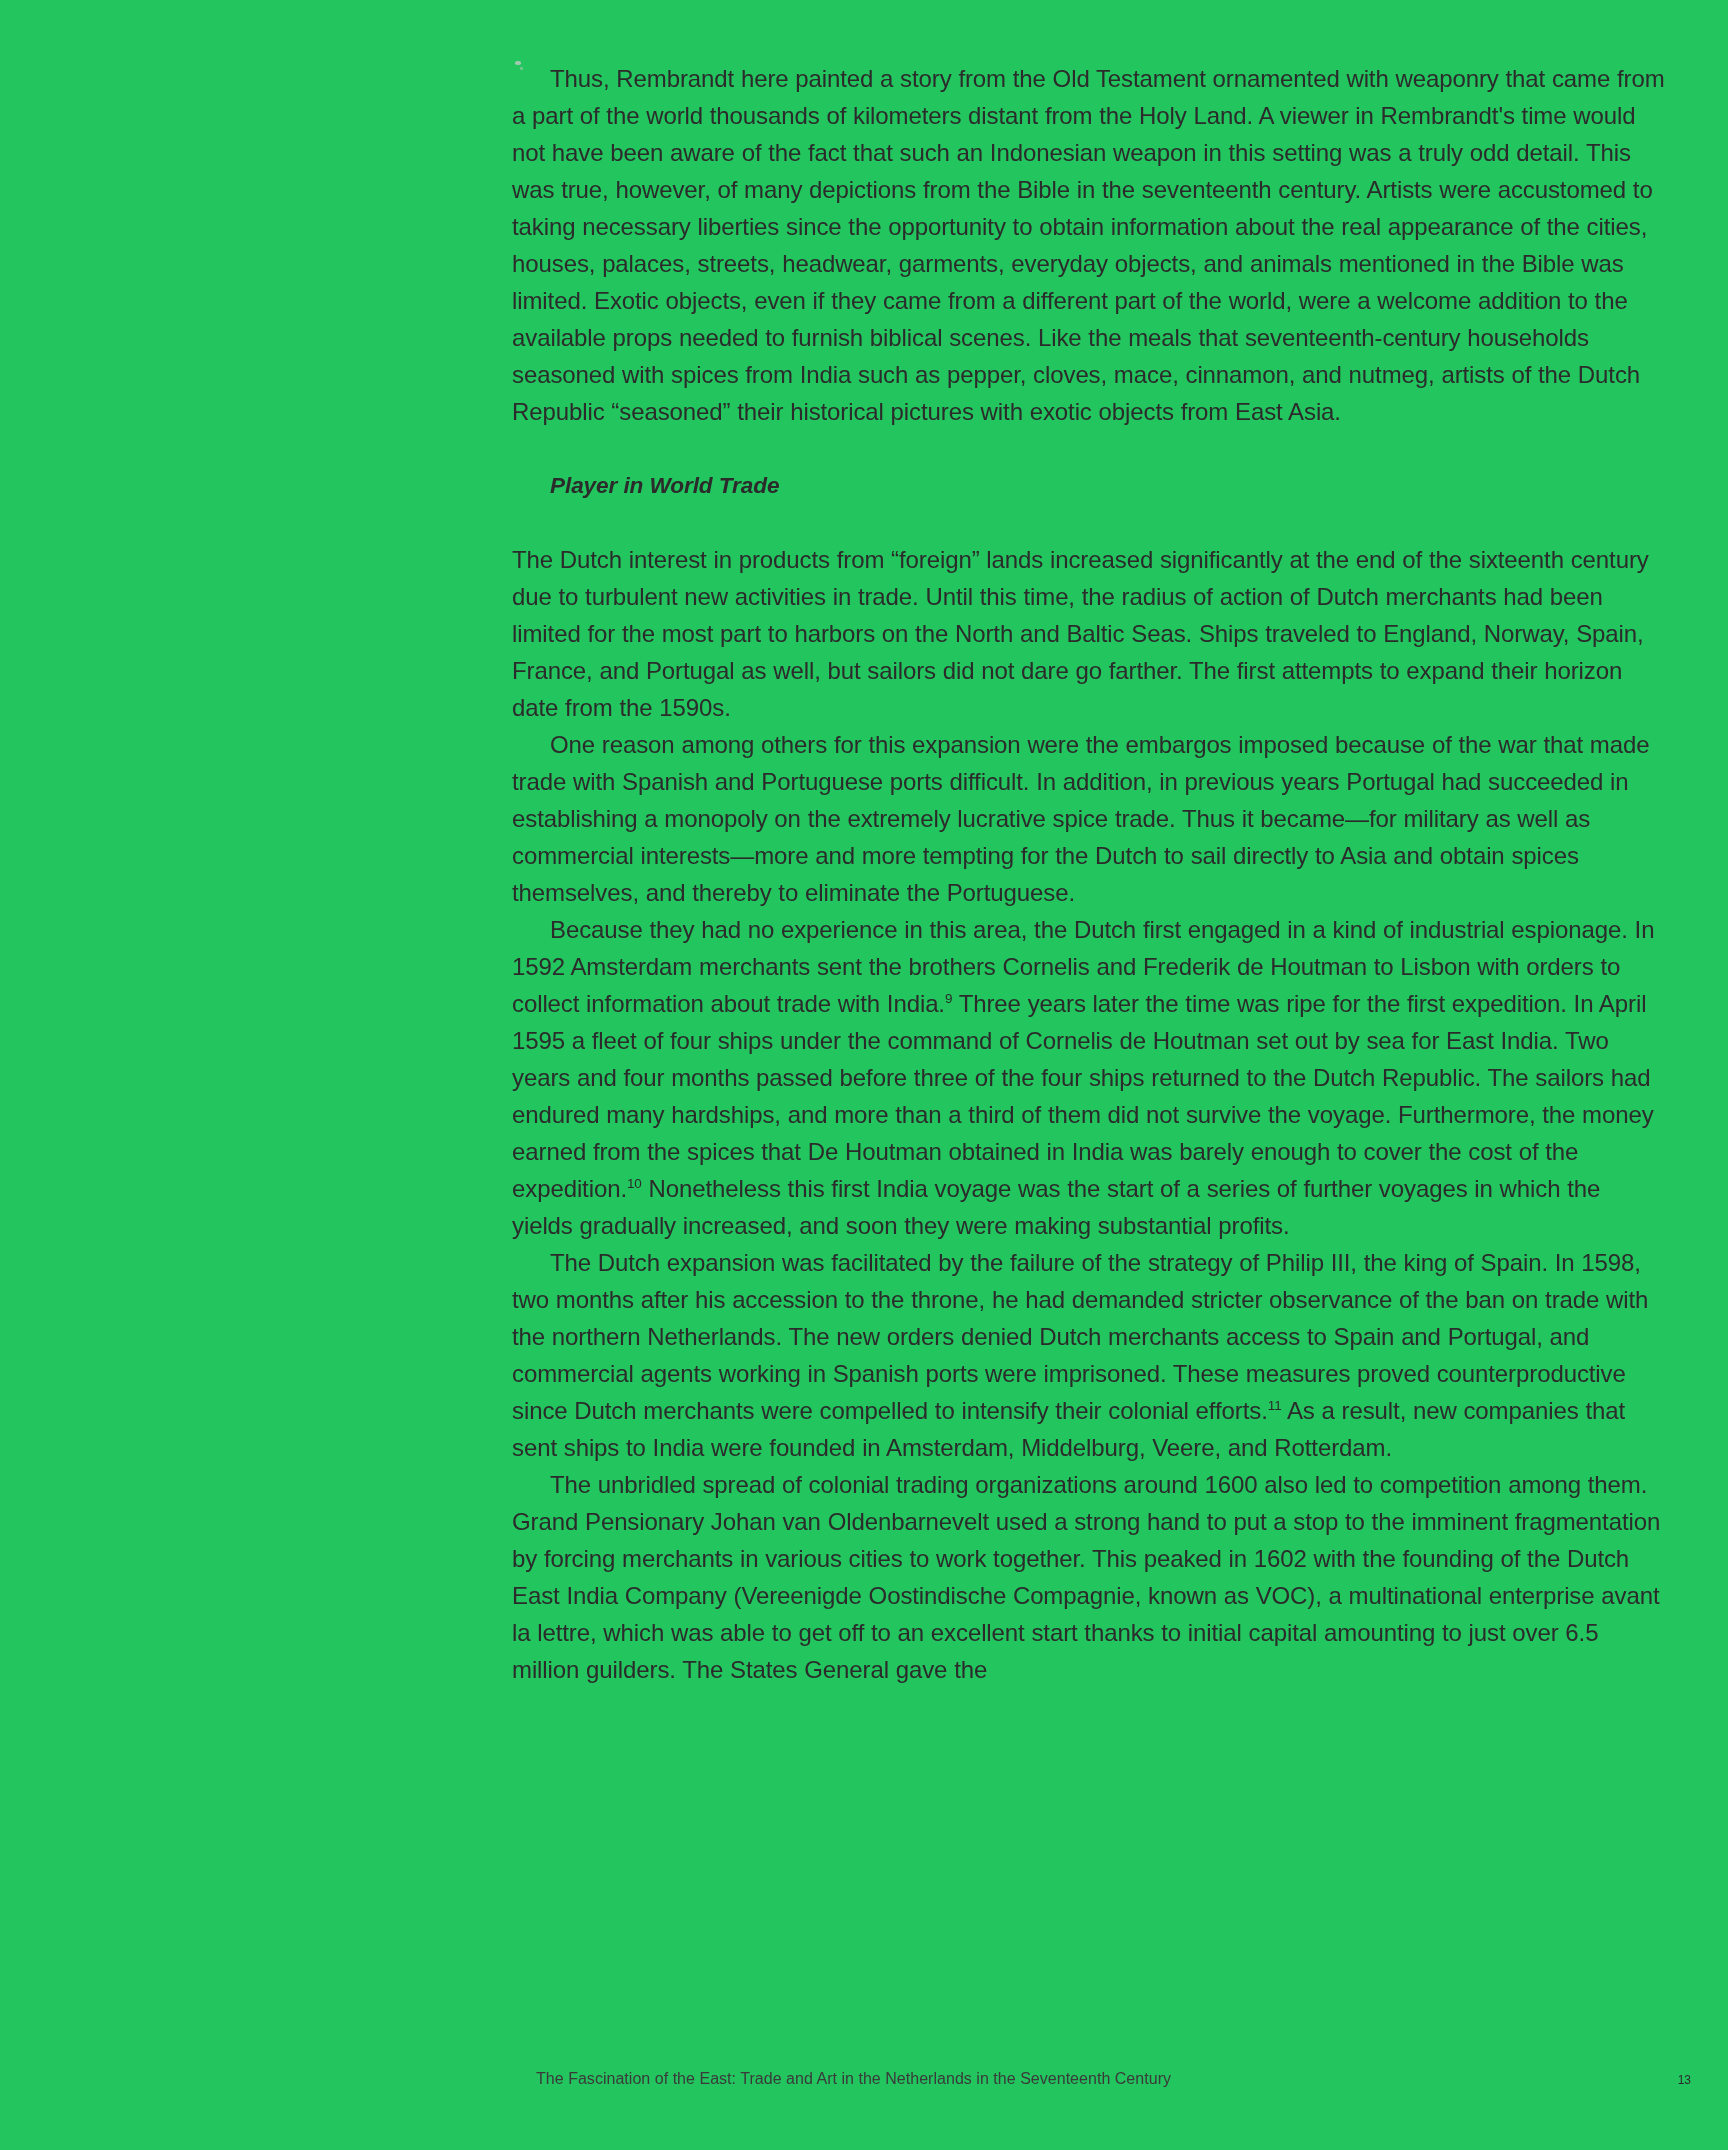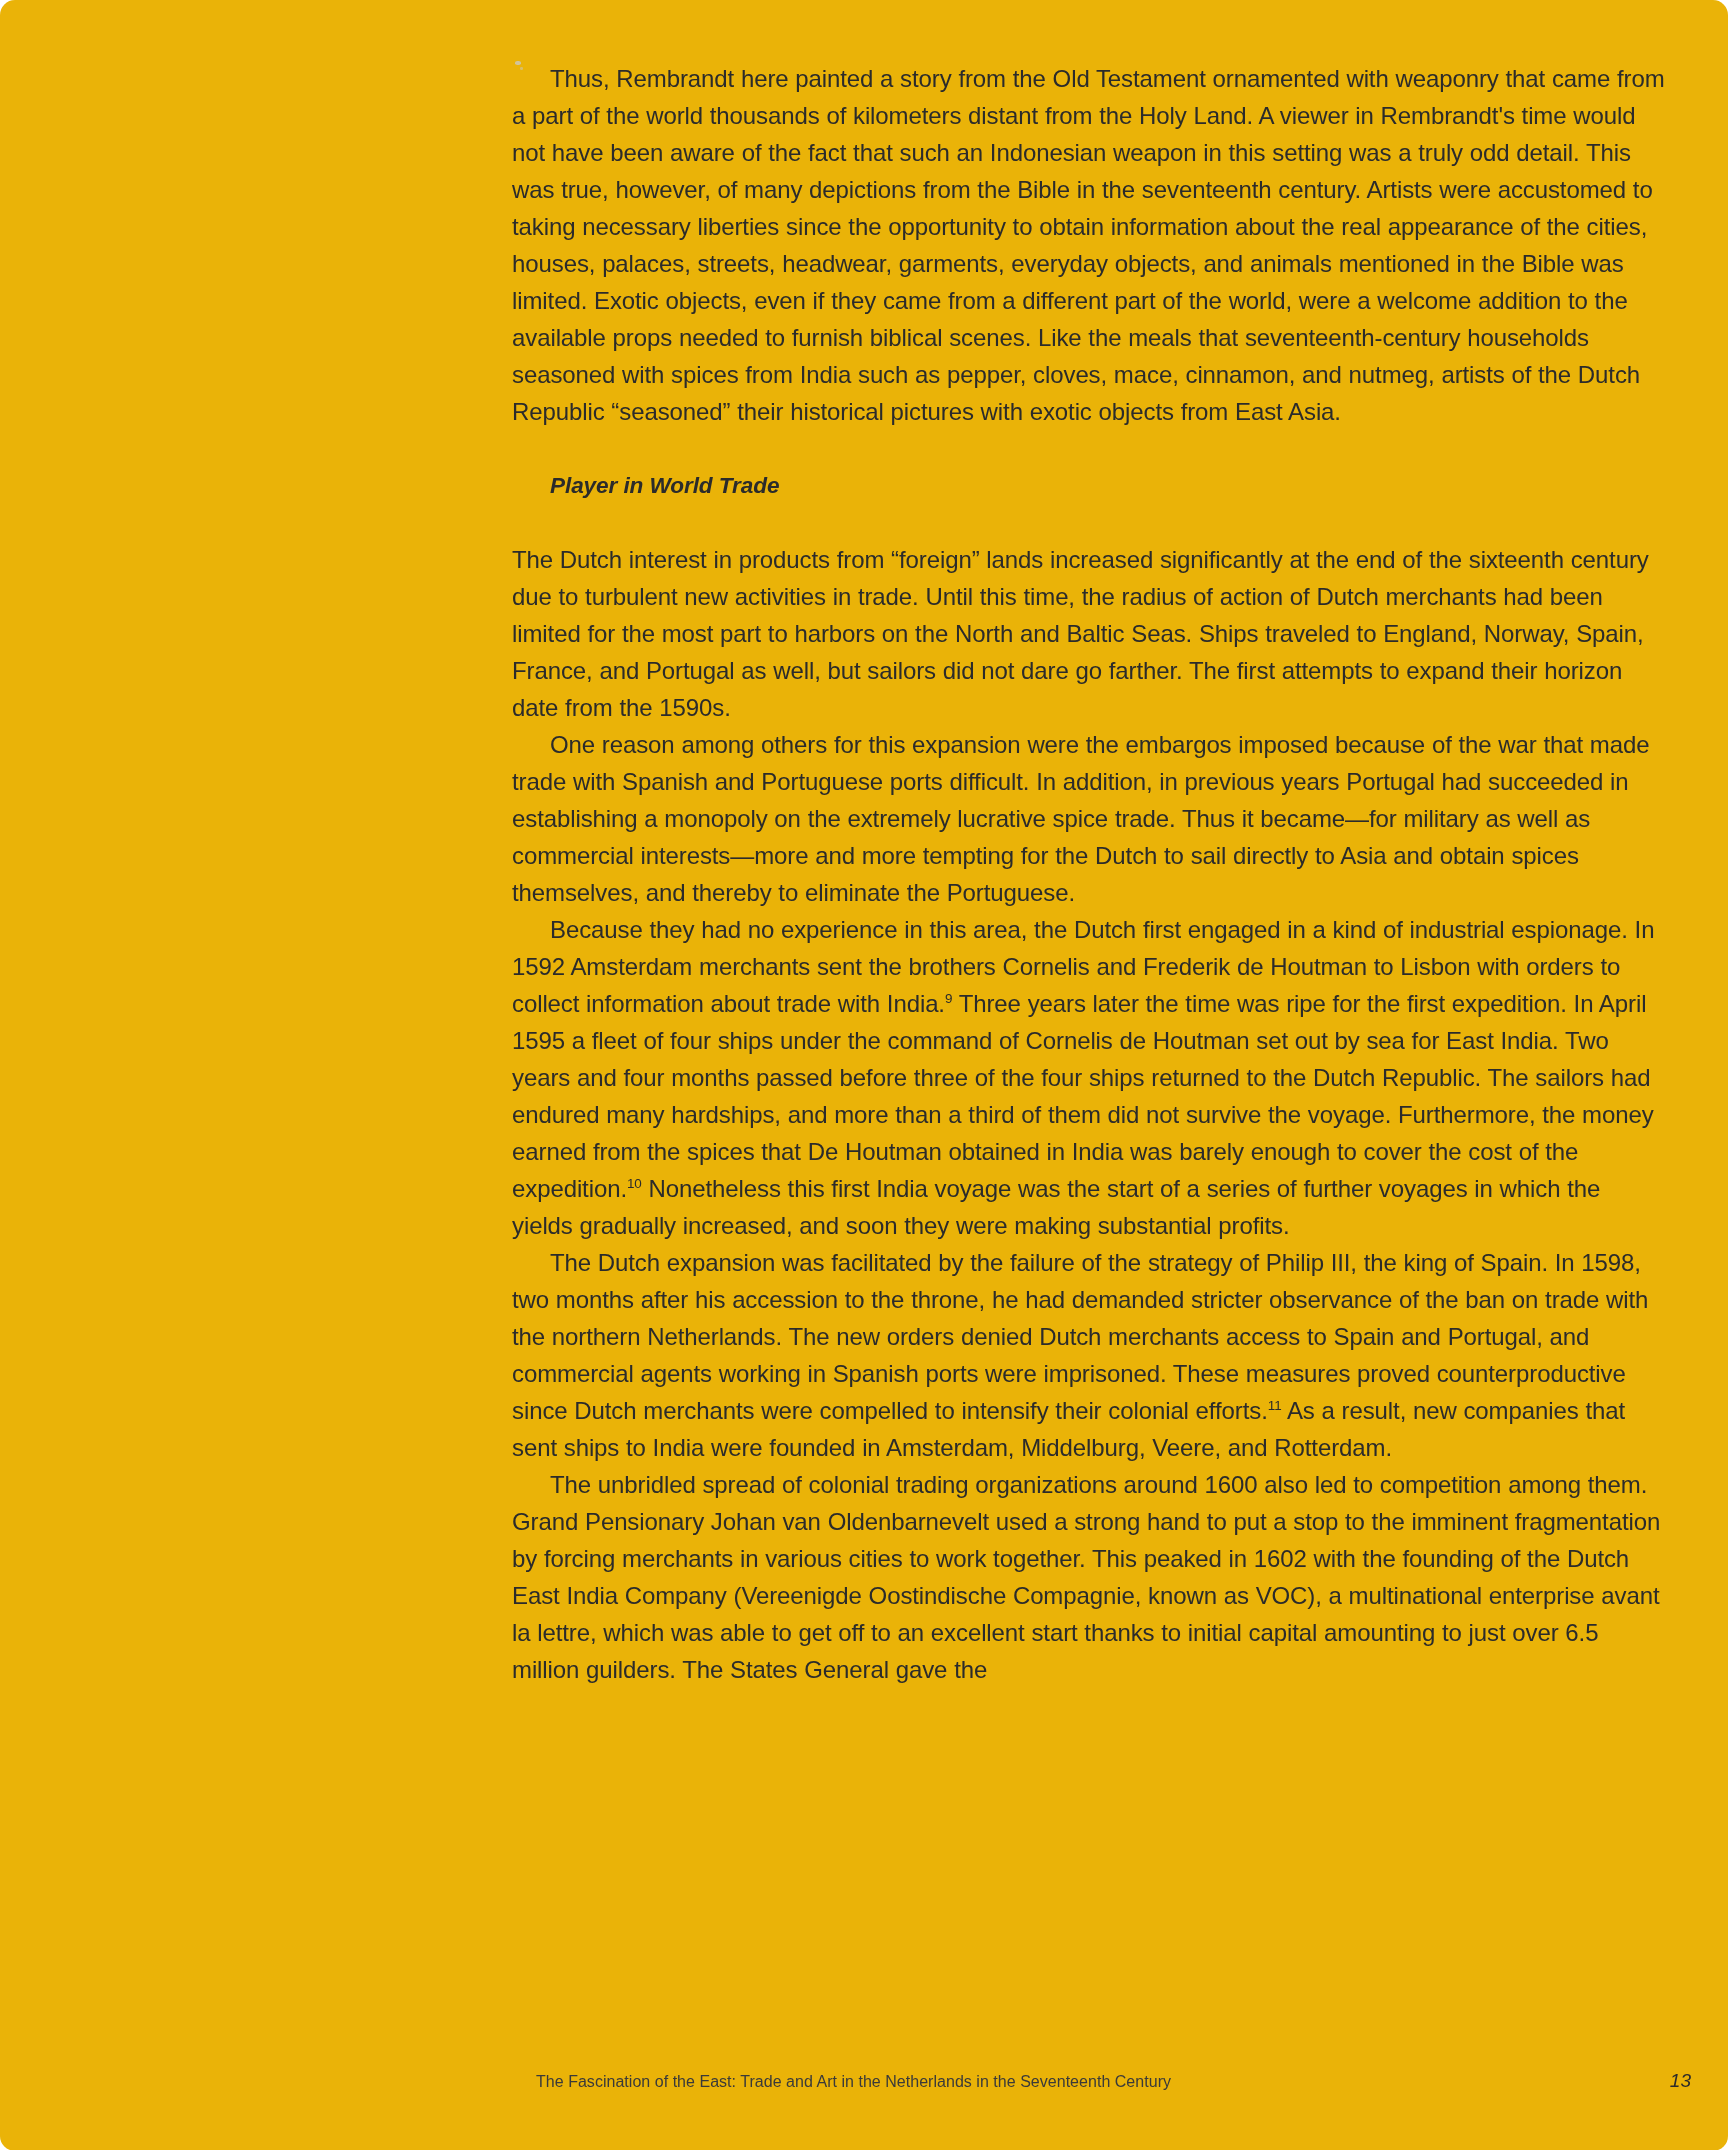--- a/index.html
+++ b/index.html
@@ -13,22 +13,21 @@
     position: relative;
     overflow: hidden;
     font-family: "Liberation Sans", "DejaVu Sans", sans-serif;
     -webkit-font-smoothing: antialiased;
   }
 
   
   .page {
     position: absolute;
     inset: 0;
-    background: #eab308;
-    border-radius: 15px;
+    background: #22c55e;
   }
 
   .textblock {
     position: absolute;
     left: 512px;
     top: 60px;
     width: 1155px;
   }
 
   p.body-para {
@@ -79,23 +78,22 @@
     justify-content: space-between;
     align-items: baseline;
   }
   .footer-title {
     font-size: 16px;
     color: #3a3a3a;
     letter-spacing: 0.03px;
     white-space: nowrap;
   }
   .footer-page {
-    font-size: 19px;
+    font-size: 12px;
     color: #2b2b2b;
-    font-style: italic;
   }
 
   
   .scan-speck {
     position: absolute;
     left: 515px;
     top: 61px;
     width: 5.6px;
     height: 4.3px;
     background: #c9c9c9;

